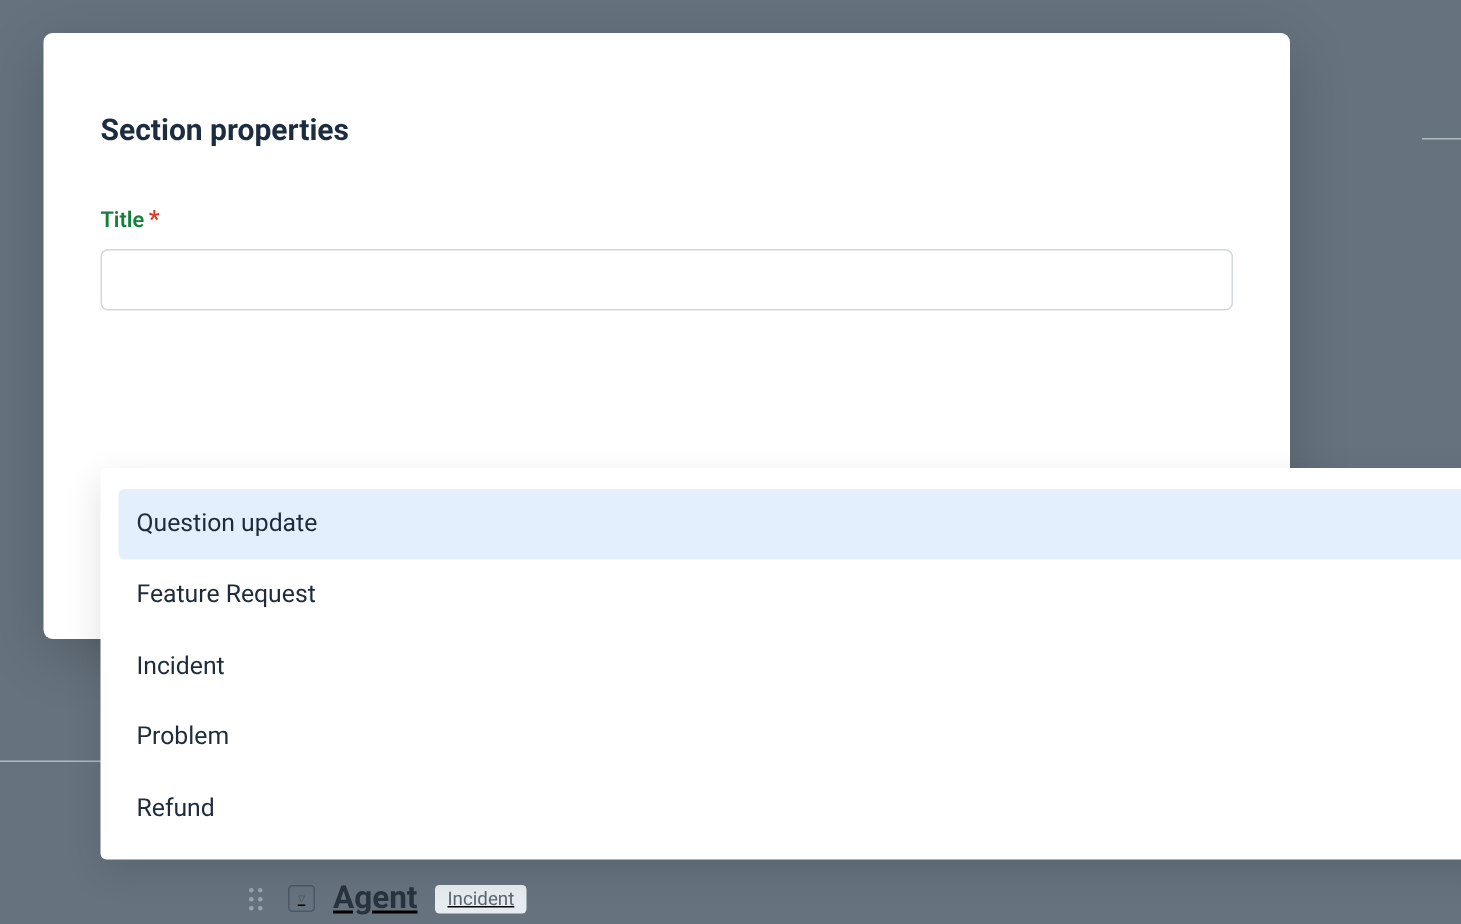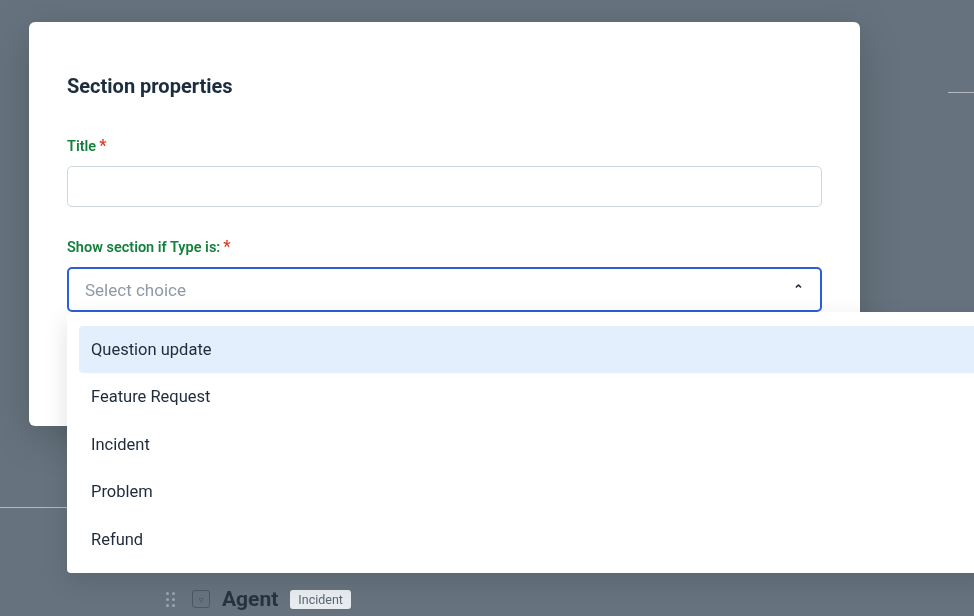--- a/index.html
+++ b/index.html
@@ -111,20 +111,21 @@
       line-height: 1.3;
     }
     .dropdown-option.highlighted {
       background: #e3effd;
     }
     .bg-row {
       position: absolute;
       display: flex;
       align-items: center;
       gap: 12px;
+      text-decoration: underline;
     }
     .bg-drag {
       display: inline-flex;
       flex-direction: column;
       gap: 3px;
       width: 14px;
     }
     .bg-drag-row {
       display: flex;
       gap: 3px;
@@ -190,27 +191,20 @@
 </div>
 
 <div class="modal">
   <h2 class="modal-title">Section properties</h2>
 
   <div class="field-group">
     <span class="field-label">Title</span><span class="required">*</span>
     <input type="text" class="text-input" value="" style="">
   </div>
 
-  <div class="field-group">
-    <span class="field-label">Show section if Type is:</span><span class="required">*</span>
-    <div class="select-trigger">
-      <span class="select-placeholder">Select choice</span>
-      <span class="chevron">⌃</span>
-    </div>
-  </div>
 </div>
 
 <div class="dropdown">
   <div class="dropdown-option highlighted">Question update</div>
   <div class="dropdown-option">Feature Request</div>
   <div class="dropdown-option">Incident</div>
   <div class="dropdown-option">Problem</div>
   <div class="dropdown-option">Refund</div>
 </div>
 

